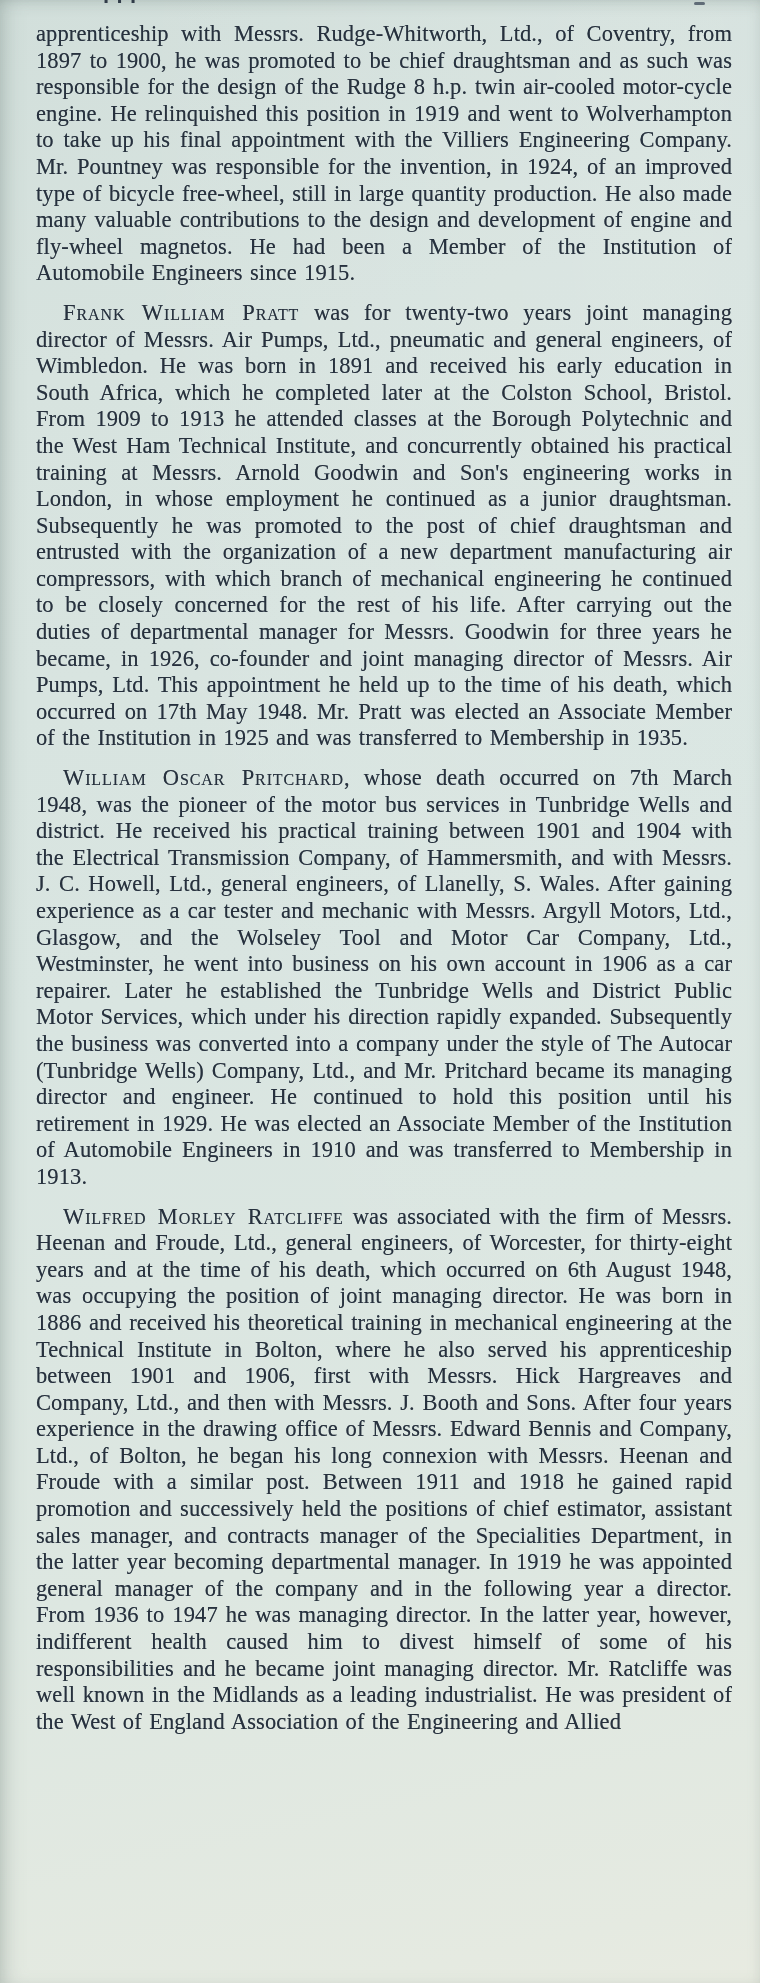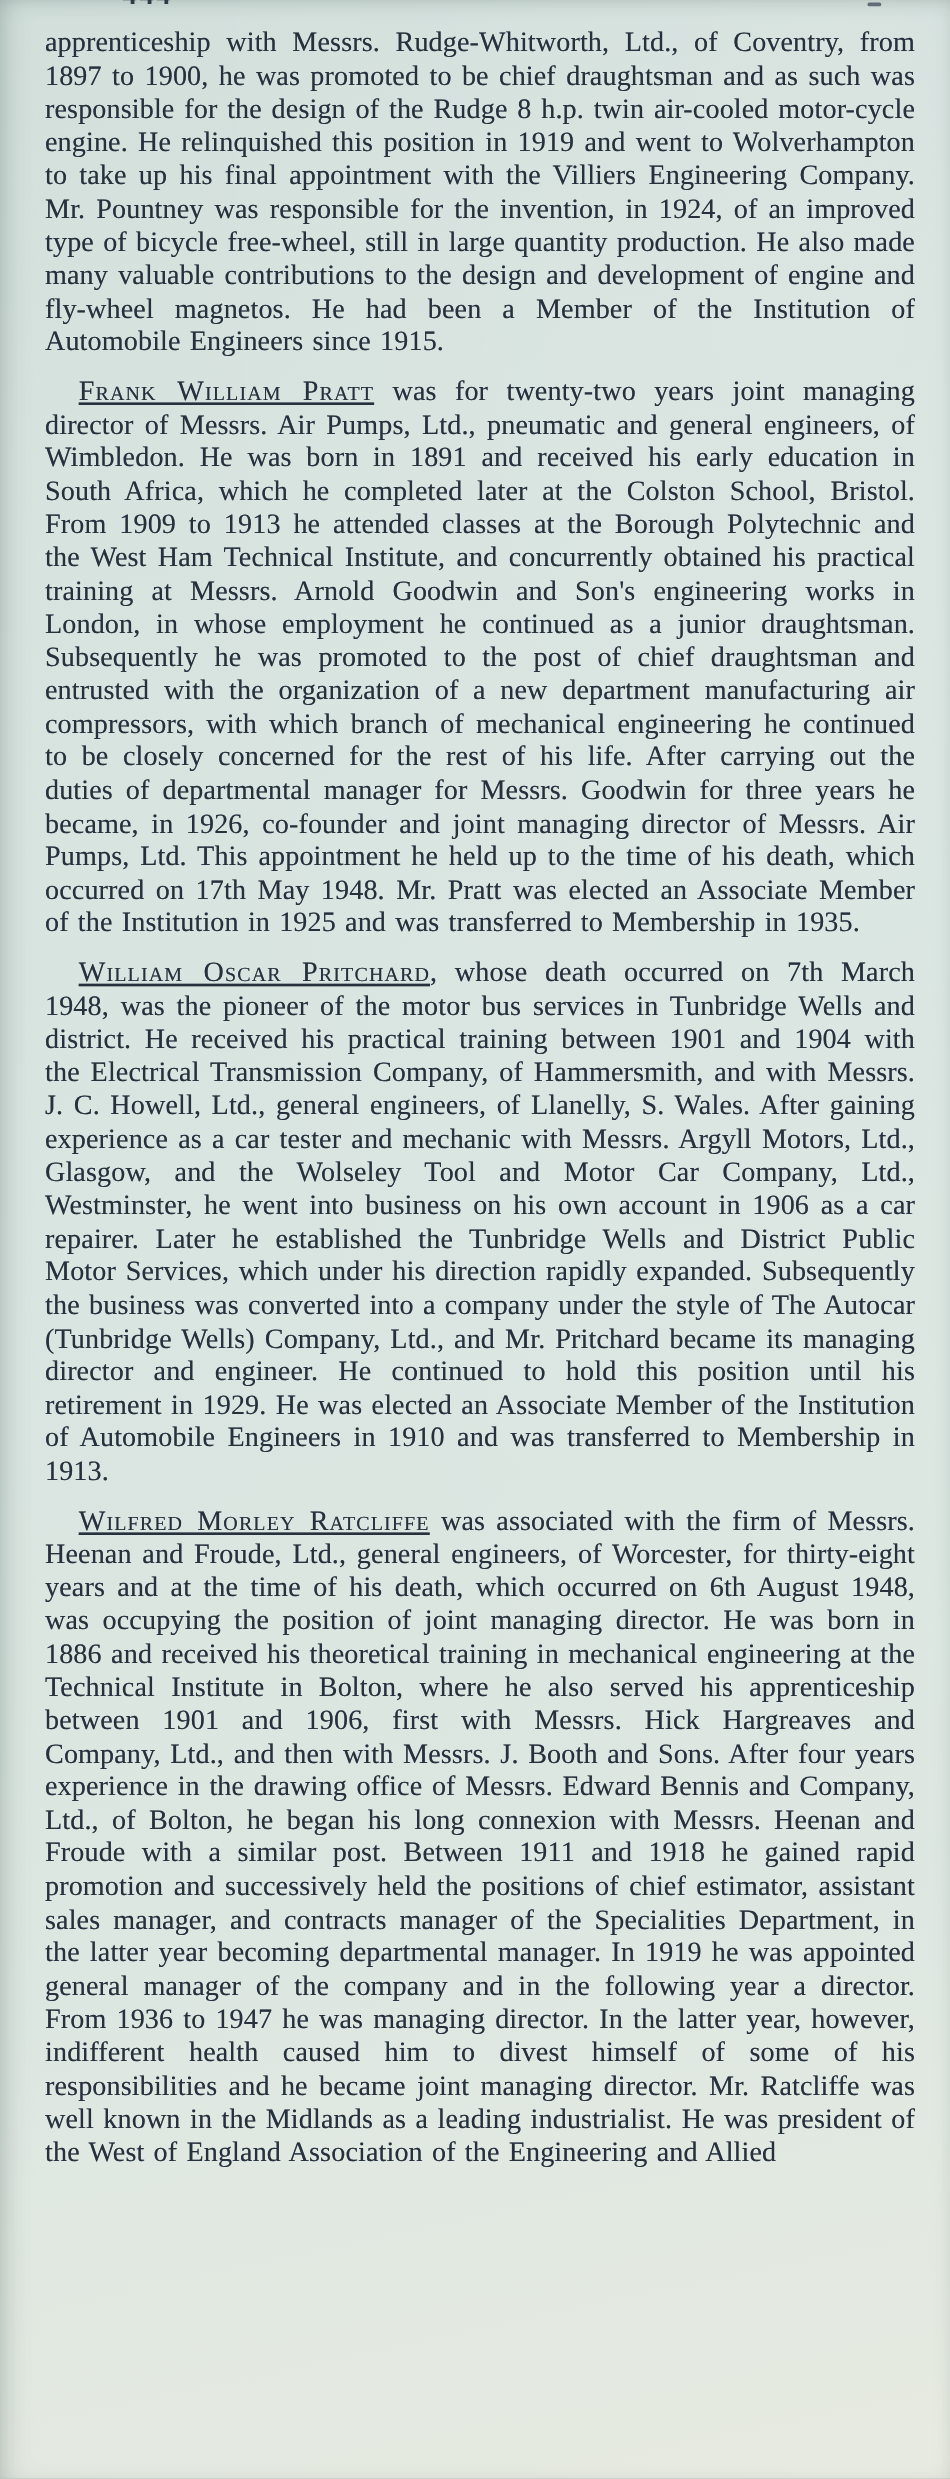--- a/index.html
+++ b/index.html
@@ -57,21 +57,20 @@
     letter-spacing: 0.1px;
     text-shadow: 0 0 0.5px rgba(39,49,62,0.55);
   }
   .para.continuation {
     text-indent: 0;
   }
   .person-name {
     font-variant: small-caps;
     letter-spacing: 0.9px;
     word-spacing: 3px;
-    text-decoration: underline;
   }
 </style>
 </head>
 <body>
 
 <div class="page">
 
   <div class="header-fragment">444</div>
 
   <div class="header-speck"></div>

